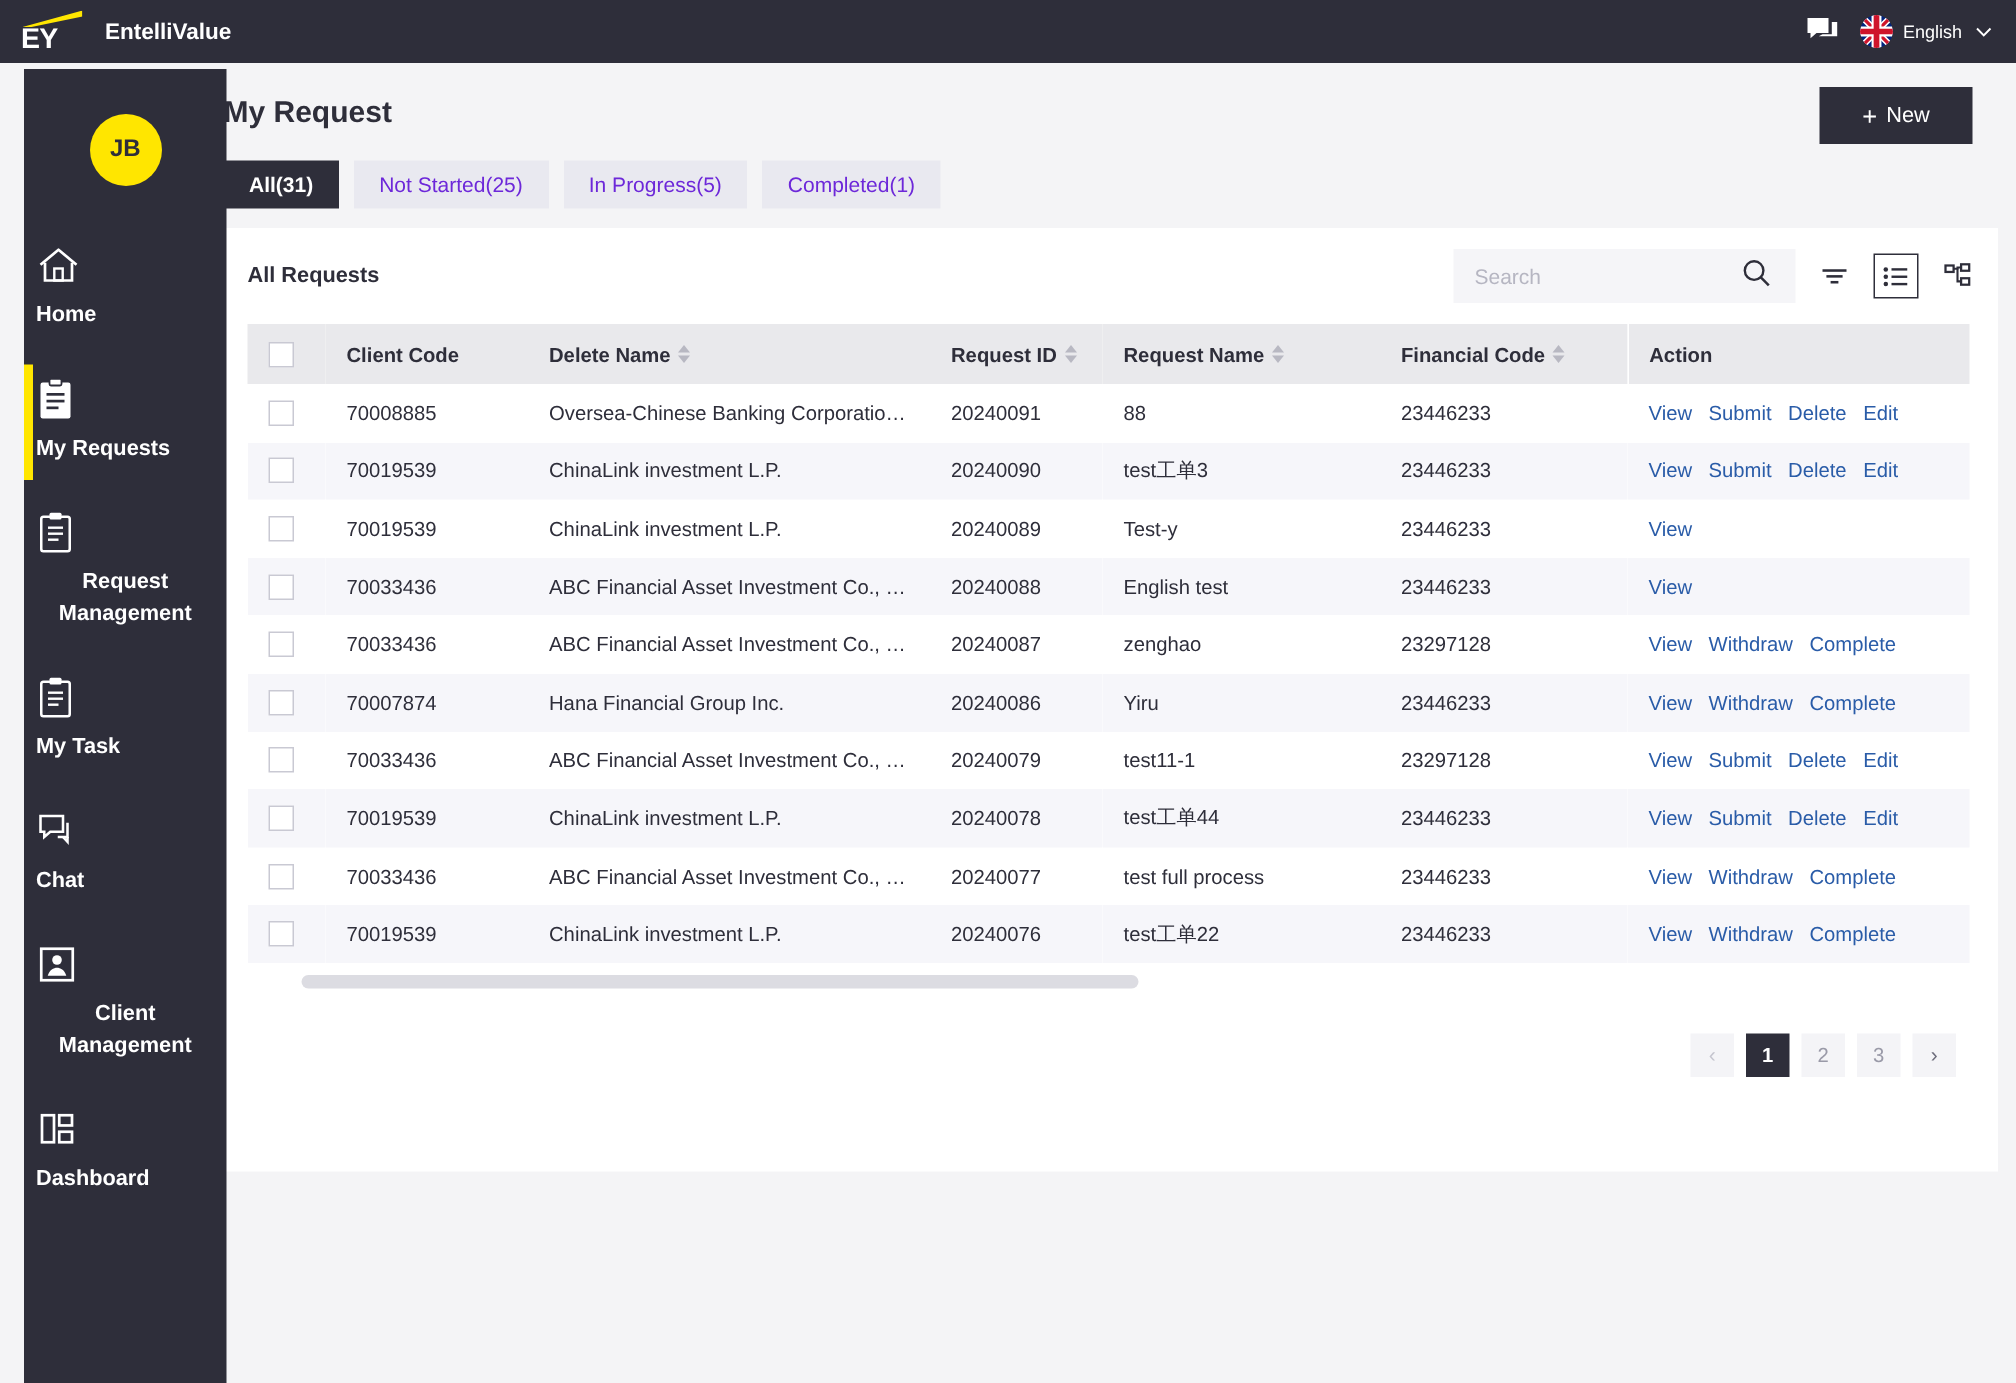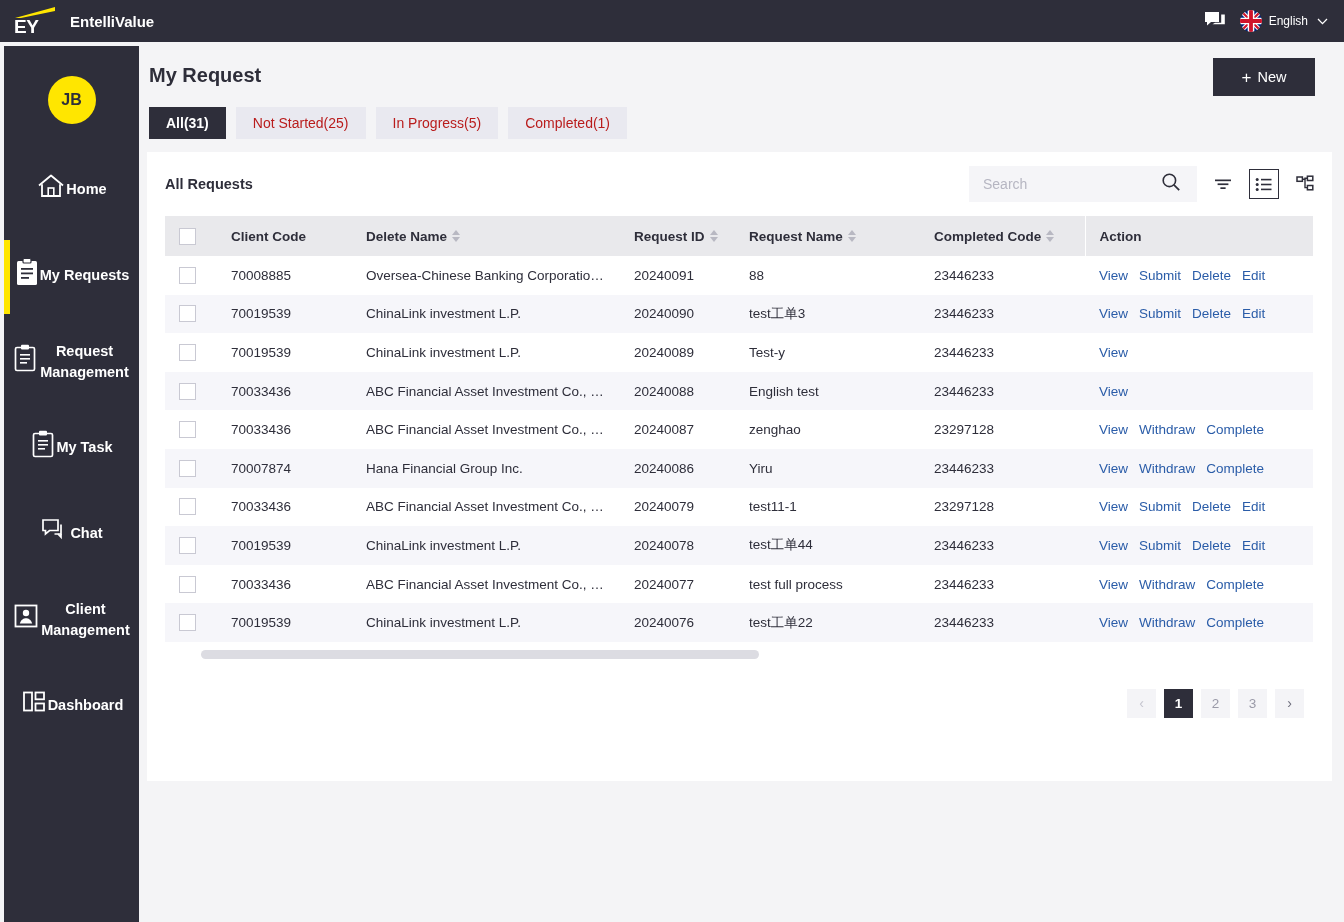--- a/index.html
+++ b/index.html
@@ -28,38 +28,38 @@
   .lang { display: flex; align-items: center; gap: 7px; cursor: pointer; }
   .flag {
     width: 22px; height: 22px; border-radius: 50%; overflow: hidden;
     position: relative; flex: none;
   }
   .lang-label { color: #fff; font-size: 12px; }
   .chev { color: #fff; font-size: 12px; margin-left: 2px; }
 
   
   .sidebar {
-    position: absolute; top: 46px; left: 4px;
+    position: absolute; top: 46px; left: 16px;
     width: 135px; height: 876px;
     background: #2e2e3a;
     z-index: 4;
     overflow: hidden;
   }
   .avatar {
     width: 48px; height: 48px; border-radius: 50%;
     background: #ffe600; color: #2e2e3a;
     font-weight: bold; font-size: 16px;
     display: flex; align-items: center; justify-content: center;
     margin: 30px auto 0 auto;
     cursor: pointer;
   }
   .nav { margin-top: 24px; }
   .nav-item {
     position: relative;
-    display: flex; flex-direction: row; align-items: center; justify-content: center;
+    display: flex; flex-direction: column; align-items: flex-start; justify-content: center;
     padding: 14px 8px 16px 8px;
     min-height: 86px;
     cursor: pointer;
   }
   .nav-item .ico { height: 30px; display: flex; align-items: center; justify-content: center; margin-bottom: 8px; }
   .nav-label { color: #fff; font-size: 14.5px; font-weight: bold; text-align: center; line-height: 1.45; }
   .nav-item.active::before {
     content: ""; position: absolute; left: 0; top: 6px; bottom: 6px; width: 6px; background: #ffe600;
   }
 
@@ -75,21 +75,21 @@
     border: none; height: 38px; width: 102px;
     font-size: 14.5px; font-family: inherit;
     cursor: pointer;
     display: flex; align-items: center; justify-content: center; gap: 6px;
   }
   .plus { font-size: 17px; line-height: 1; font-weight: 400; }
   .tabs { display: flex; gap: 10px; margin-top: 20px; padding-left: 2px; }
   .tab {
     height: 32px; padding: 0 17px;
     display: flex; align-items: center;
-    font-size: 14px; color: #b91c1c;
+    font-size: 14px; color: #6d28d9;
     background: #e9e9f0;
     cursor: pointer;
     font-weight: normal;
   }
   .tab.active { background: #2e2e3a; color: #fff; font-weight: bold; }
 
   
   .card {
     position: absolute; top: 106px; left: 12px;
     width: 1185px; height: 629px;
@@ -392,21 +392,21 @@
               <span class="th-in">
                   <span>Request Name</span>
               <span class="sort">
                     <span class="up"></span>
                     <span class="dn"></span>
                   </span>
                 </span>
             </th>
             <th>
               <span class="th-in">
-                  <span>Completed Code</span>
+                  <span>Financial Code</span>
               <span class="sort">
                     <span class="up"></span>
                     <span class="dn"></span>
                   </span>
                 </span>
             </th>
             <th class="action-col">
               <span class="th-in">
                   <span>Action</span>
                 </span>

